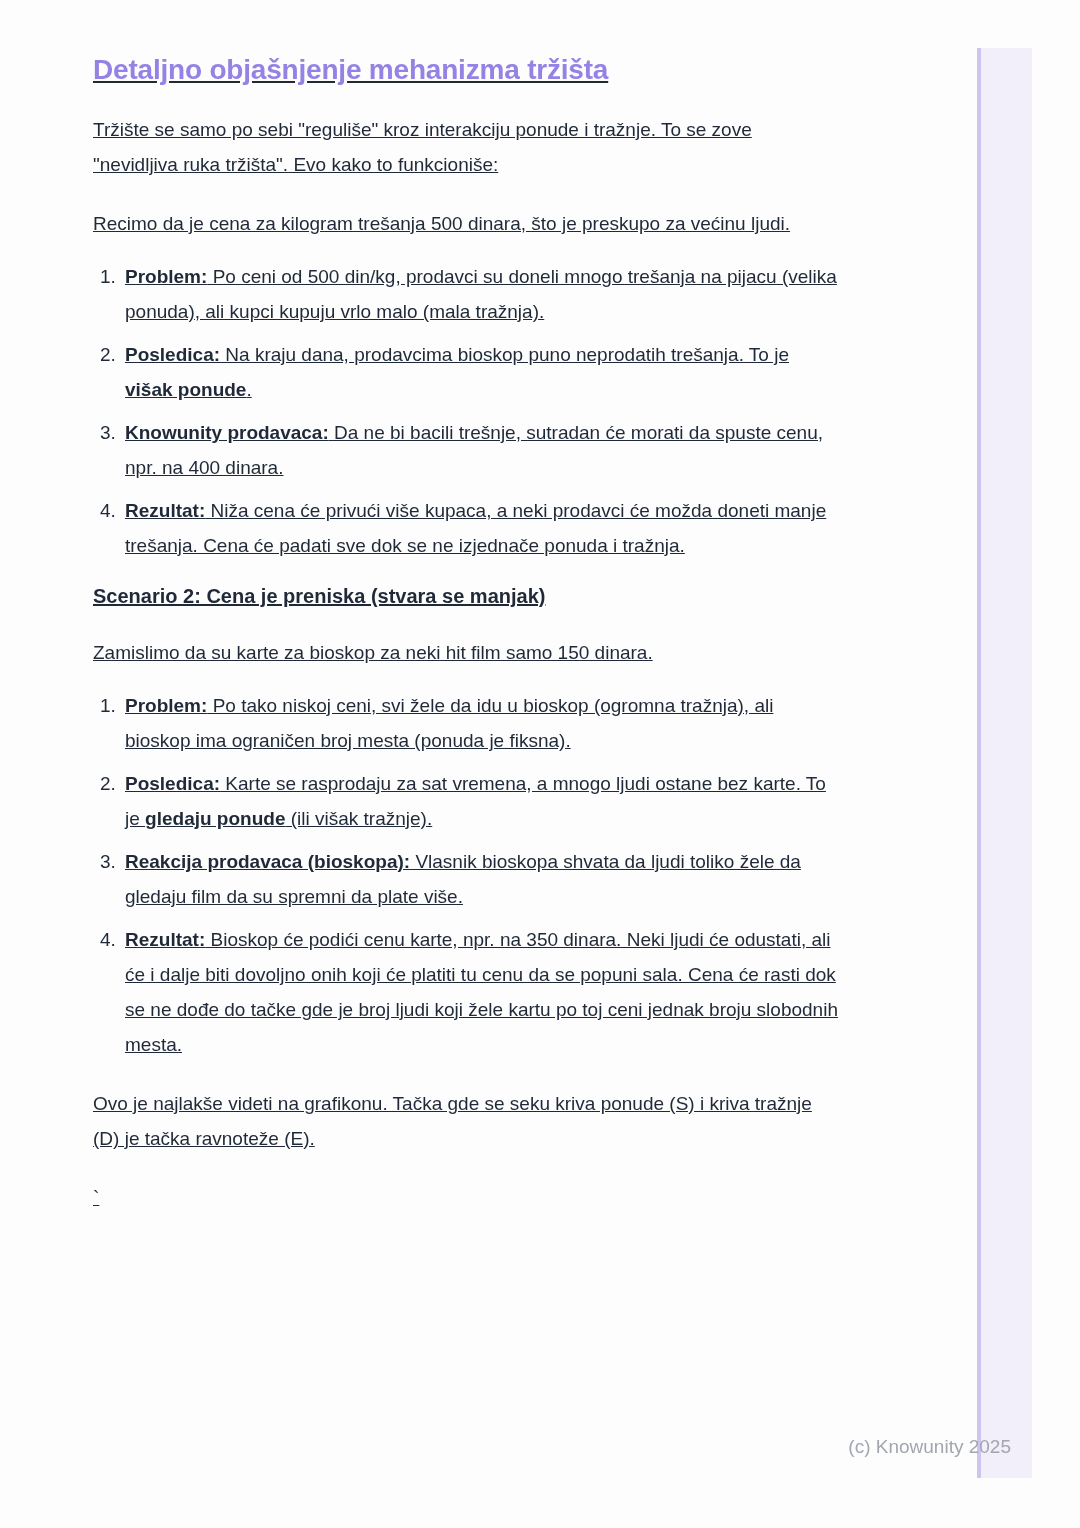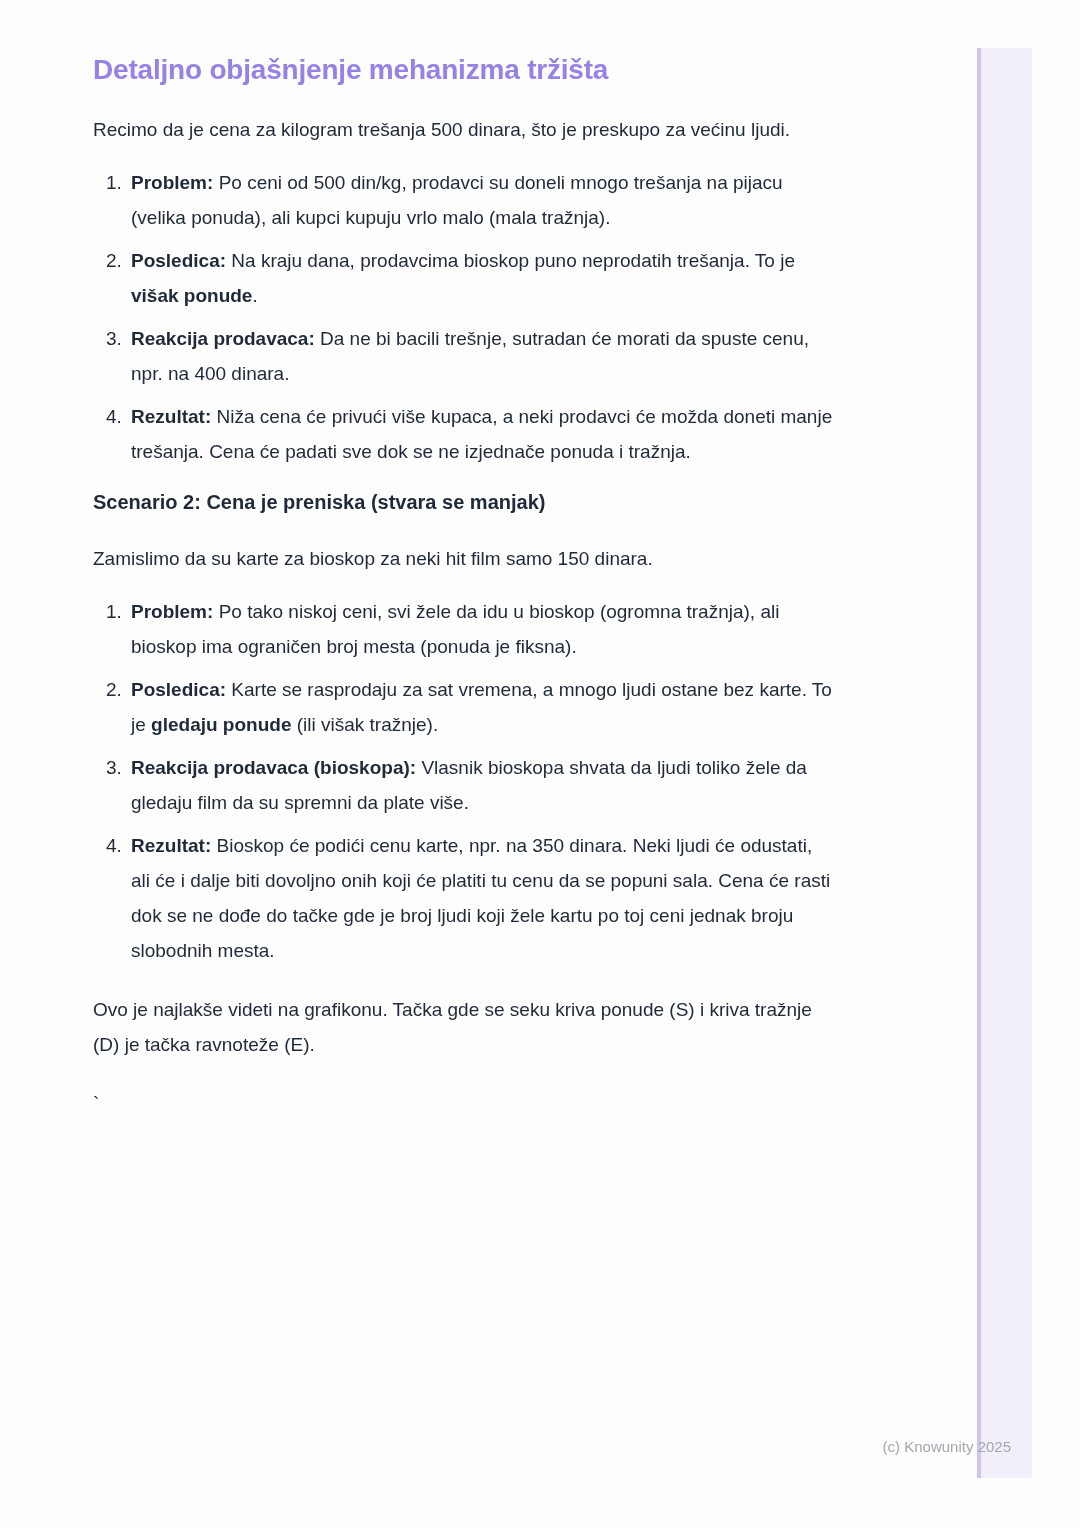--- a/index.html
+++ b/index.html
@@ -21,72 +21,74 @@
     position:absolute;left:977px;top:48px;width:55px;height:1430px;
     background:var(--bar-fill);
     border-left:4px solid var(--bar-edge);
     box-sizing:border-box;z-index:1;
   }
   .content{
     position:absolute;left:93px;top:0;width:748px;
     color:var(--text);
     font-size:19px;line-height:35px;
     z-index:2;
+    text-decoration:underline;
   }
   .page-title{
     margin:52px 0 0;
     font-size:28px;line-height:36px;font-weight:700;
     color:var(--accent);
     letter-spacing:-0.2px;
   }
   .para{margin:24px 0 0;}
   .subheading{
     margin:18px 0 0;
     font-size:20px;line-height:30px;font-weight:700;
     color:var(--text);
   }
   ol.numbered{
-    margin:18px 6px 0;padding:0 0 0 32px;
+    margin:18px 0 0;padding:0 0 0 32px;
     list-style:none;counter-reset:li;
   }
   ol.numbered li{
     position:relative;margin:8px 0 0;counter-increment:li;
   }
   ol.numbered li:first-child{margin-top:0;}
   ol.numbered li::before{
     content:counter(li) ".";
     position:absolute;left:-25px;top:0;
     color:var(--text);
   }
   strong{font-weight:700;}
   .stray{margin:24px 0 0;}
   .watermark{
     position:absolute;top:1437px;right:69px;
-    font-size:15px;line-height:20px;
+    font-size:19px;line-height:20px;
     color:var(--muted);
     z-index:3;
   }
 </style>
 </head>
 <body>
 
 <div class="page">
 
   <div class="edge-bar"></div>
 
   <main class="content">
 
     <h1 class="page-title">Detaljno objašnjenje mehanizma tržišta</h1>
 
+    <p class="para">Tržište se samo po sebi "reguliše" kroz interakciju ponude i tražnje. To se zove "nevidljiva ruka tržišta". Evo kako to funkcioniše:</p>
 
     <p class="para">Recimo da je cena za kilogram trešanja 500 dinara, što je preskupo za većinu ljudi.</p>
     <ol class="numbered">
       <li><strong>Problem:</strong><span> Po ceni od 500 din/kg, prodavci su doneli mnogo trešanja na pijacu (velika ponuda), ali kupci kupuju vrlo malo (mala tražnja).</span></li>
       <li><strong>Posledica:</strong><span> Na kraju dana, prodavcima bioskop puno neprodatih trešanja. To je </span><strong>višak ponude</strong><span>.</span></li>
-      <li><strong>Reakcija prodavaca:</strong><span> Da ne bi bacili trešnje, sutradan će morati da spuste cenu, npr. na 400 dinara.</span></li>
+      <li><strong>Knowunity prodavaca:</strong><span> Da ne bi bacili trešnje, sutradan će morati da spuste cenu, npr. na 400 dinara.</span></li>
       <li><strong>Rezultat:</strong><span> Niža cena će privući više kupaca, a neki prodavci će možda doneti manje trešanja. Cena će padati sve dok se ne izjednače ponuda i tražnja.</span></li>
     </ol>
 
     <h2 class="subheading">Scenario 2: Cena je preniska (stvara se manjak)</h2>
     <p class="para">Zamislimo da su karte za bioskop za neki hit film samo 150 dinara.</p>
     <ol class="numbered">
       <li><strong>Problem:</strong><span> Po tako niskoj ceni, svi žele da idu u bioskop (ogromna tražnja), ali bioskop ima ograničen broj mesta (ponuda je fiksna).</span></li>
       <li><strong>Posledica:</strong><span> Karte se rasprodaju za sat vremena, a mnogo ljudi ostane bez karte. To je </span><strong>gledaju ponude</strong><span> (ili višak tražnje).</span></li>
       <li><strong>Reakcija prodavaca (bioskopa):</strong><span> Vlasnik bioskopa shvata da ljudi toliko žele da gledaju film da su spremni da plate više.</span></li>
       <li><strong>Rezultat:</strong><span> Bioskop će podići cenu karte, npr. na 350 dinara. Neki ljudi će odustati, ali će i dalje biti dovoljno onih koji će platiti tu cenu da se popuni sala. Cena će rasti dok se ne dođe do tačke gde je broj ljudi koji žele kartu po toj ceni jednak broju slobodnih mesta.</span></li>

